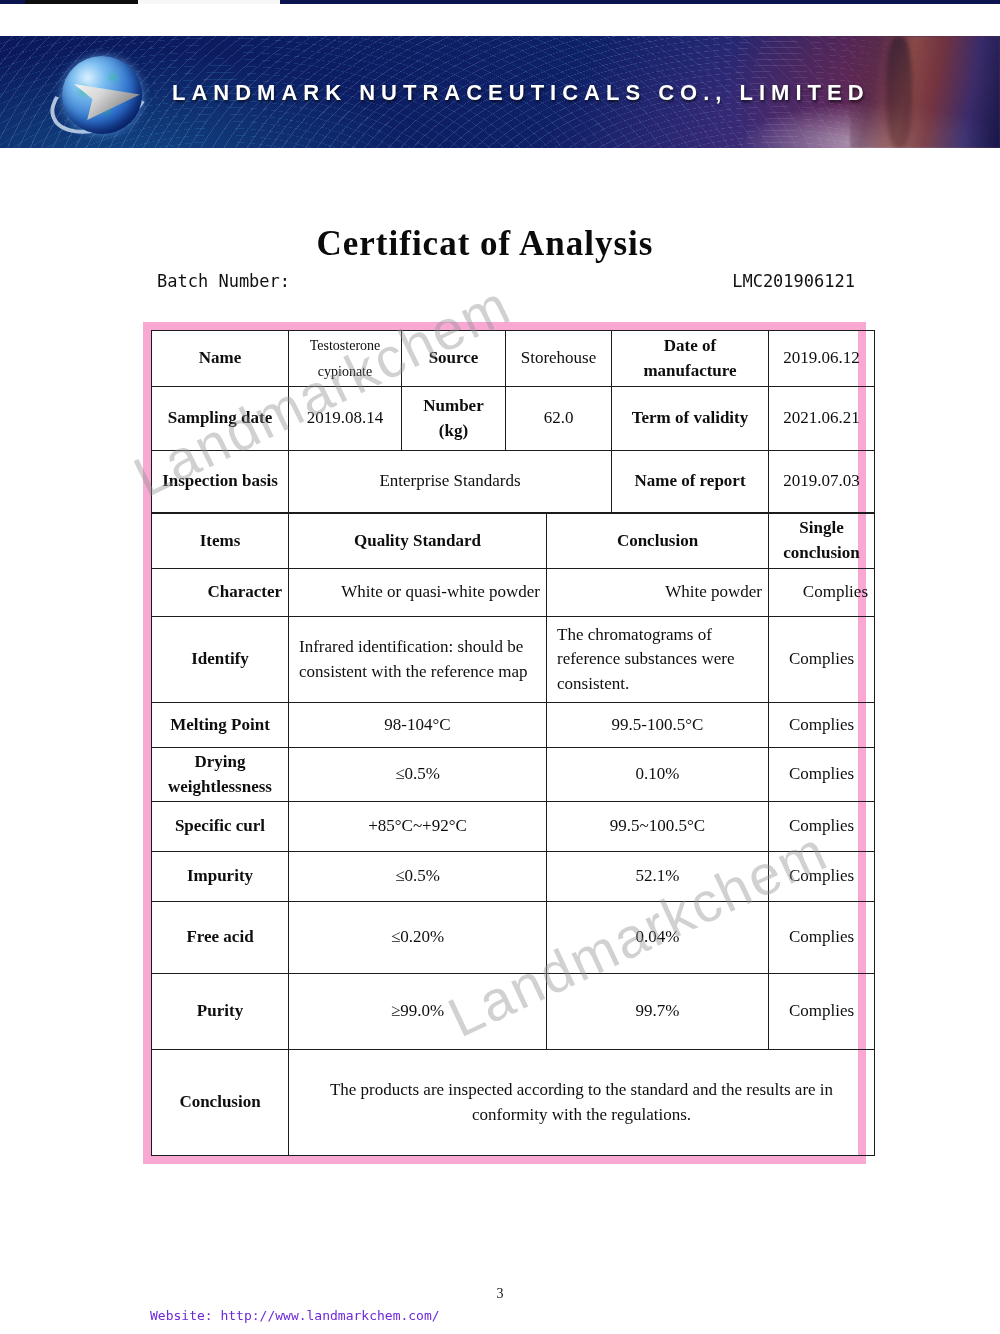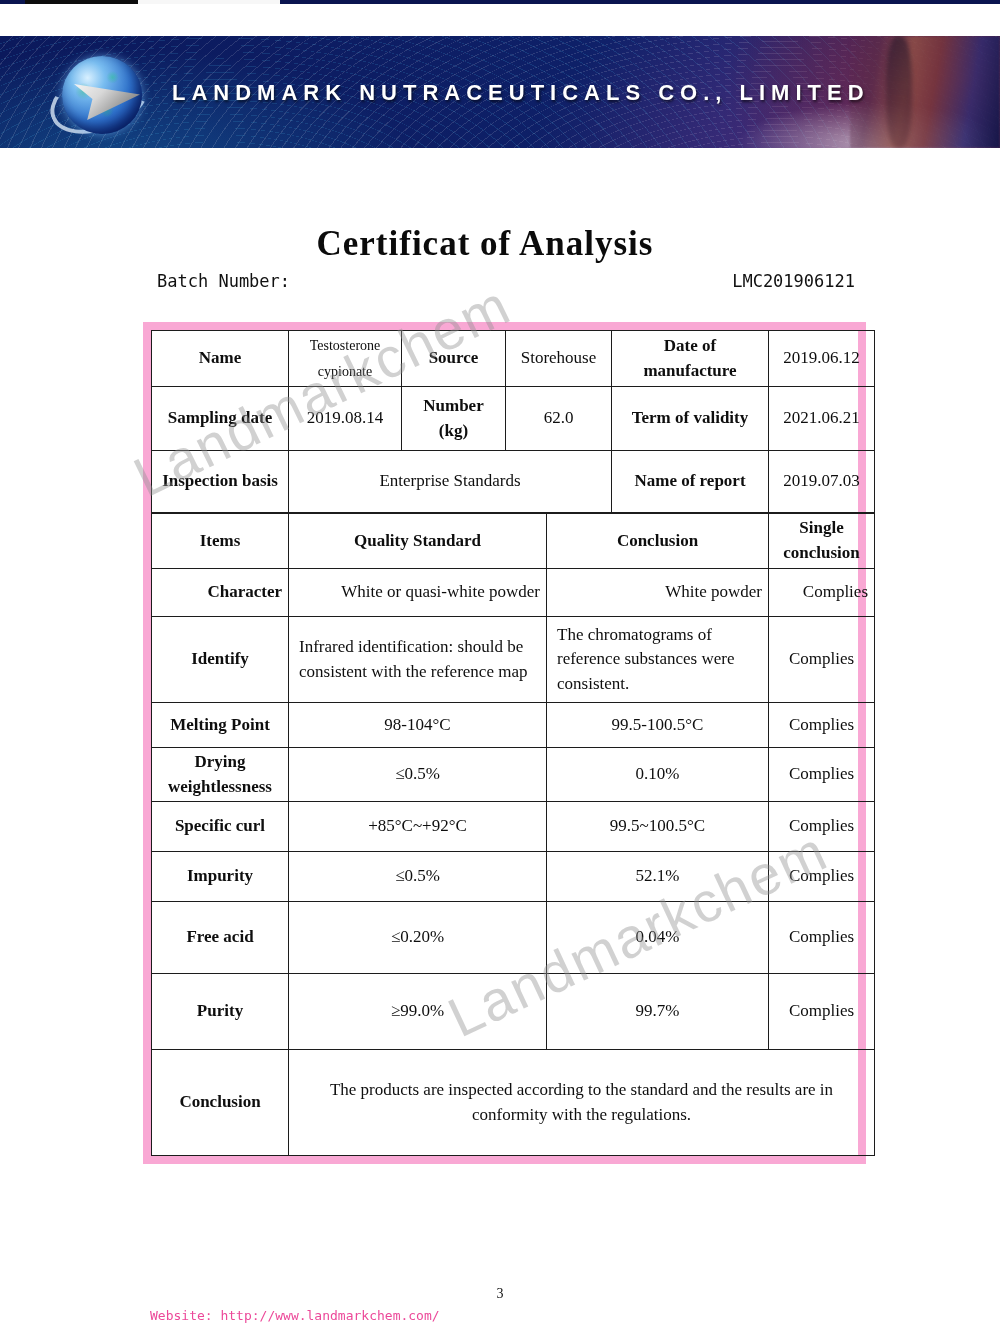--- a/index.html
+++ b/index.html
@@ -115,21 +115,21 @@
     font-size:56px; letter-spacing:2px; color:rgba(145,145,145,0.42);
     transform-origin:0 50%; white-space:nowrap; pointer-events:none; z-index:5;
   }
   .wm1 { left:138px; top:448px; transform:rotate(-26deg); }
   .wm2 { left:452px; top:988px; transform:rotate(-25deg); }
 
   
   .page-number { position:absolute; top:1286px; left:0; width:1000px; text-align:center;
     font-size:14px; color:#111; }
   .website-row { position:absolute; top:1308px; left:150px;
-    font-family:"DejaVu Sans Mono", monospace; font-size:13px; color:#ec4899; }
+    font-family:"DejaVu Sans Mono", monospace; font-size:13px; color:#6d28d9; }
 </style>
 </head>
 <body>
 
 <div class="page">
 
   <div class="top-strip">
     <div class="seg seg-black"></div>
     <div class="seg seg-white"></div>
   </div>

